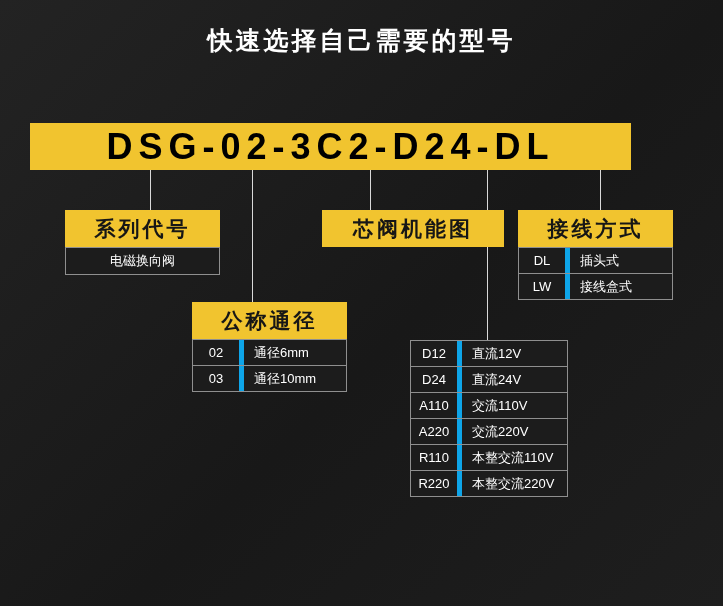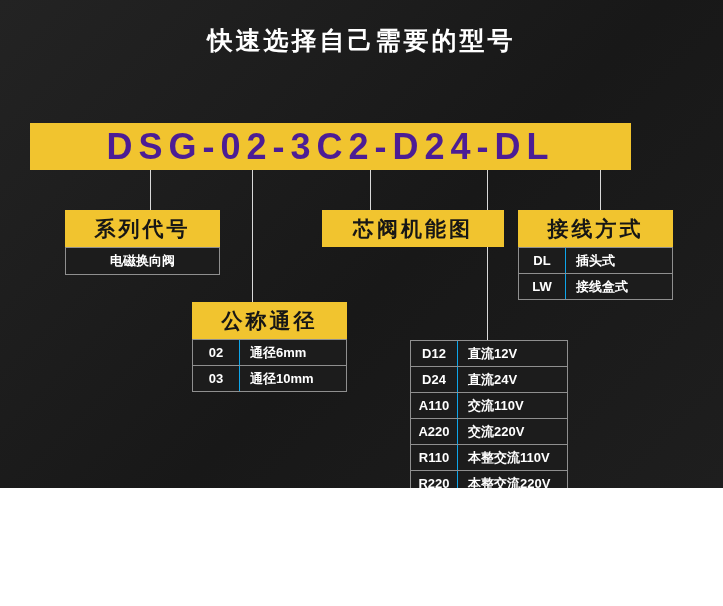--- a/index.html
+++ b/index.html
@@ -1,21 +1,21 @@
 <!DOCTYPE html>
 <html><head>
 <meta charset="utf-8">
 <style>
   html,body { margin:0; padding:0; }
   body { font-family: "Liberation Sans", "DejaVu Sans", sans-serif; }
 
   .canvas {
     position: relative;
     width: 723px;
-    height: 488px;
+    height: 606px;
     background: linear-gradient(135deg, #232323 0%, #181818 55%, #1e1e1e 100%);
     overflow: hidden;
   }
 
   .title {
     position: absolute;
     top: 24px;
     left: 0;
     width: 100%;
     margin: 0;
@@ -31,21 +31,21 @@
     left: 30px;
     top: 123px;
     width: 601px;
     height: 47px;
     background: #F1C42F;
     display: flex;
     align-items: center;
     justify-content: center;
   }
   .banner span {
-    color: #4c1d95;
+    color: #000000;
     font-size: 36px;
     font-weight: bold;
     letter-spacing: 6px;
     white-space: nowrap;
   }
 
   .connector {
     position: absolute;
     width: 1px;
     background: #d9d9d9;
@@ -59,36 +59,36 @@
     background: #F1C42F;
     color: #161616;
     font-size: 21px;
     font-weight: bold;
     letter-spacing: 3px;
     display: flex;
     align-items: center;
     justify-content: center;
     white-space: nowrap;
   }
-  .rows { width: 100%; font-weight: bold; }
+  .rows { width: 100%; }
   .row {
     height: 27px;
     box-sizing: border-box;
     background: #1c1c1c;
     border: 1px solid #8f8f8f;
     margin-top: -1px;
     display: flex;
     align-items: stretch;
     color: #ffffff;
     font-size: 13px;
   }
   .row:first-child { margin-top: 0; }
   .cell-code {
     width: 46px;
-    border-right: 1px solid #0ea5e9;
+    border-right: 5px solid #0ea5e9;
     display: flex;
     align-items: center;
     justify-content: center;
     flex: 0 0 auto;
   }
   .cell-desc {
     flex: 1;
     display: flex;
     align-items: center;
     padding-left: 10px;

